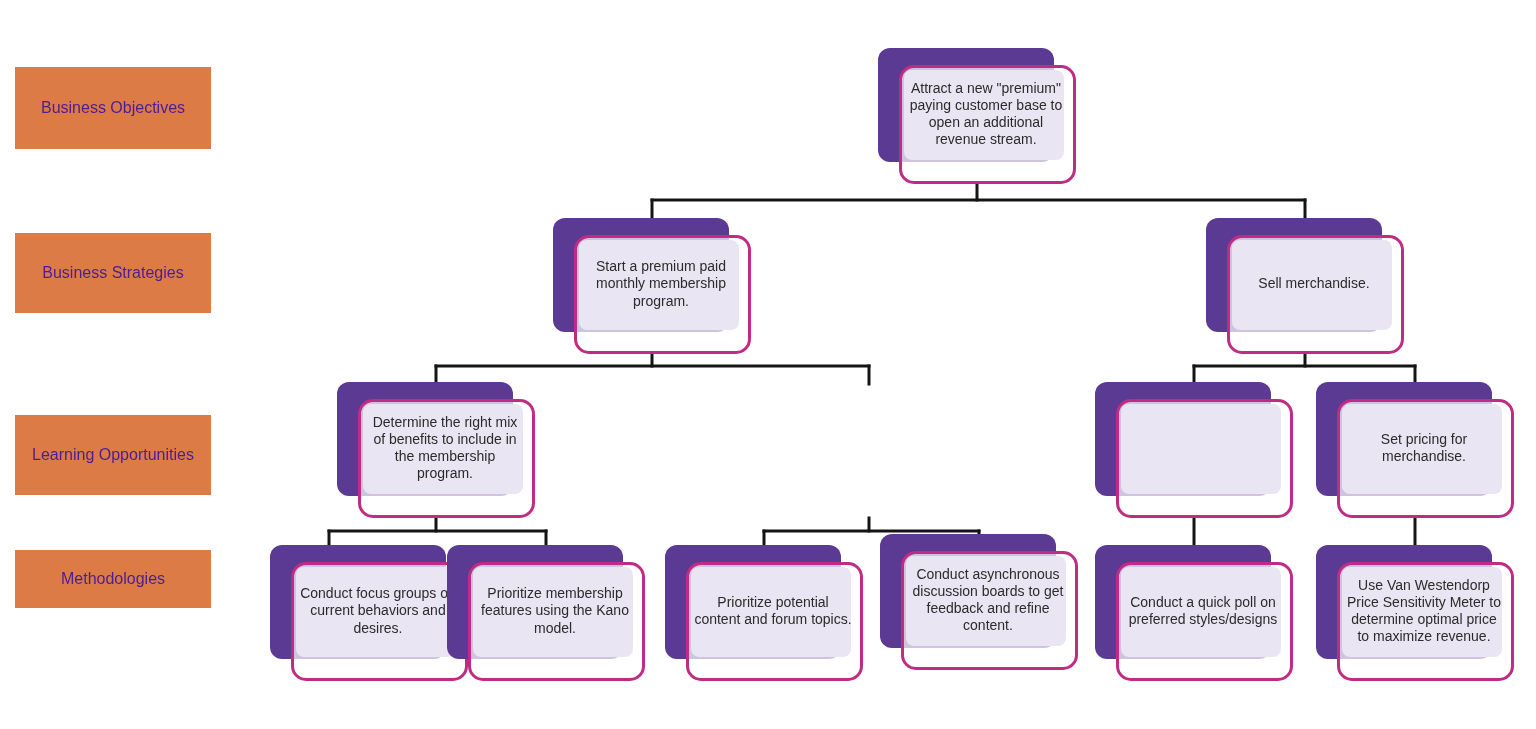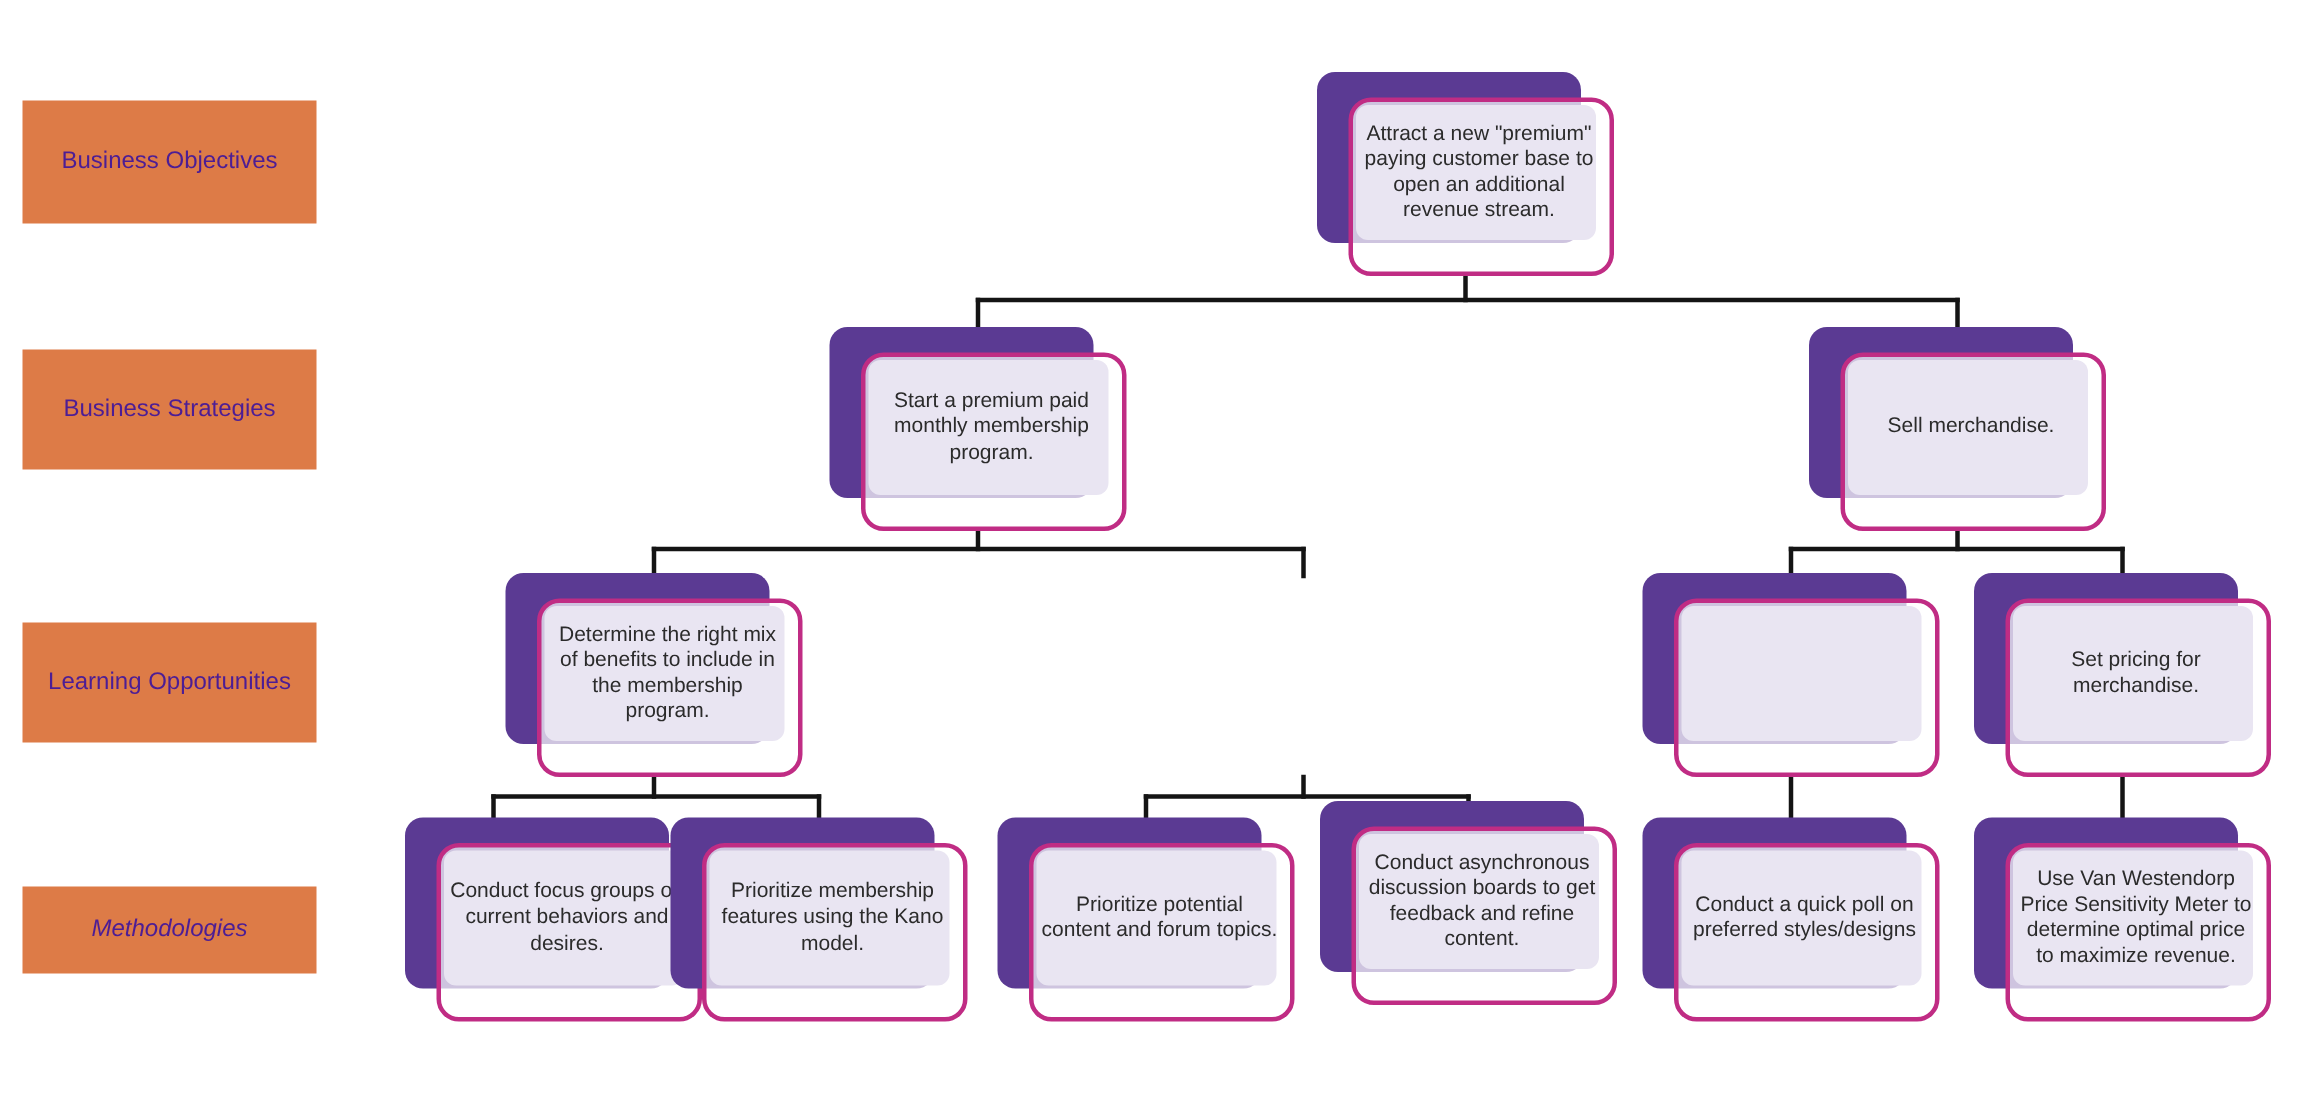--- a/index.html
+++ b/index.html
@@ -17,21 +17,21 @@
   .row-label{
     position:absolute;left:15px;width:196px;
     background:#dd7b47;color:#4c1d95;
     display:flex;align-items:center;justify-content:center;
     text-align:center;font-size:16px;line-height:1.32;
     z-index:1;
   }
   .rl-objectives{top:67px;height:82px;}
   .rl-strategies{top:233px;height:80px;}
   .rl-opportunities{top:395px;height:80px;margin-top:20px;}
-  .rl-methodologies{top:591px;height:58px;font-style:italic;}
+  .rl-methodologies{top:550px;height:58px;}
 
   
   .node{position:absolute;width:198px;height:136px;z-index:1;}
   .node .back{
     position:absolute;left:0;top:0;width:176px;height:114px;
     background:#5b3a93;border-radius:12px;
   }
   .node .front{
     position:absolute;left:21px;top:17px;width:171px;height:113px;
     border:3px solid #c02c84;border-radius:15px;

